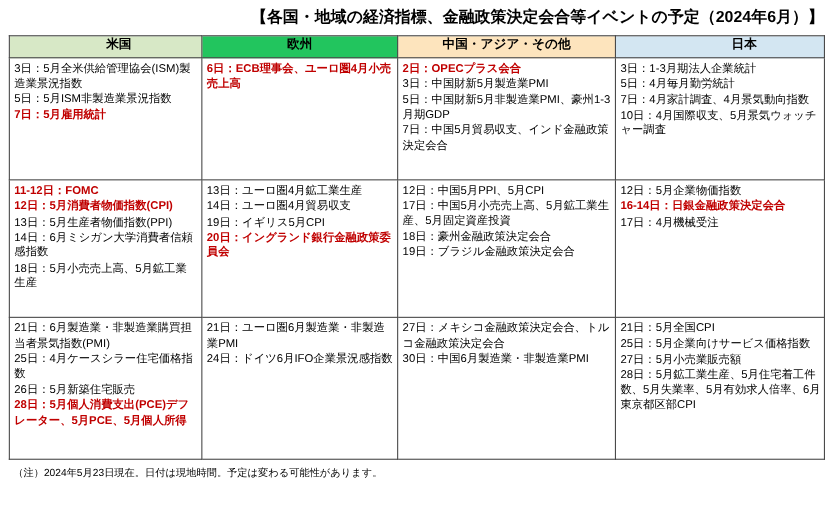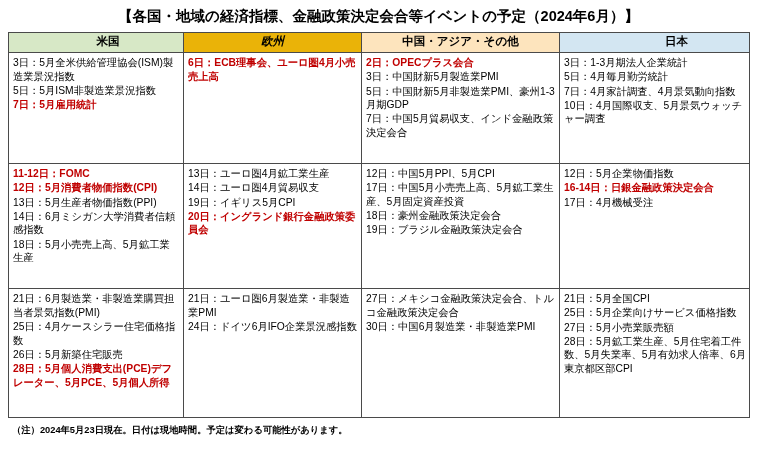--- a/index.html
+++ b/index.html
@@ -15,21 +15,21 @@
     overflow: hidden;
   }
   .page {
     position: relative;
     width: 757px;
     height: 467px;
     box-sizing: border-box;
     padding: 0 8px;
   }
   .title {
-    text-align: center;
+    text-align: right;
     font-size: 14.5px;
     font-weight: bold;
     letter-spacing: 0px;
     padding: 8px 0 7px 0;
     line-height: 1.2;
   }
   table.cal {
     width: 741px;
     border-collapse: collapse;
     table-layout: fixed;
@@ -41,21 +41,21 @@
   table.cal col.c3 { width: 190px; }
   table.cal th {
     border: 1px solid #4a4a4a;
     font-size: 11.5px;
     font-weight: bold;
     text-align: center;
     padding: 2px 0 3px 0;
     line-height: 1.2;
   }
   table.cal th.h0 { background: #d7e8c6; padding-left: 24px; }
-  table.cal th.h1 { background: #eab308; font-style: italic; }
+  table.cal th.h1 { background: #22c55e; }
   table.cal th.h2 { background: #fde4bd; }
   table.cal th.h3 { background: #d3e6f2; padding-left: 44px; }
   table.cal td {
     border: 1px solid #4a4a4a;
     vertical-align: top;
     padding: 3px 3px 3px 4px;
     font-size: 10.3px;
     line-height: 1.33;
   }
   td.r0 { height: 104px; border-radius: 21px; }
@@ -67,21 +67,20 @@
   }
   .red {
     color: #c00000;
     font-weight: bold;
   }
   .notes {
     margin-top: 6px;
     font-size: 9.3px;
     line-height: 1.45;
     padding-left: 4px;
-    font-weight: bold;
   }
   .notes div { white-space: nowrap; }
 </style>
 </head>
 <body>
 
 <div class="page">
 
   <div class="title">【各国・地域の経済指標、金融政策決定会合等イベントの予定（2024年6月）】</div>
 

